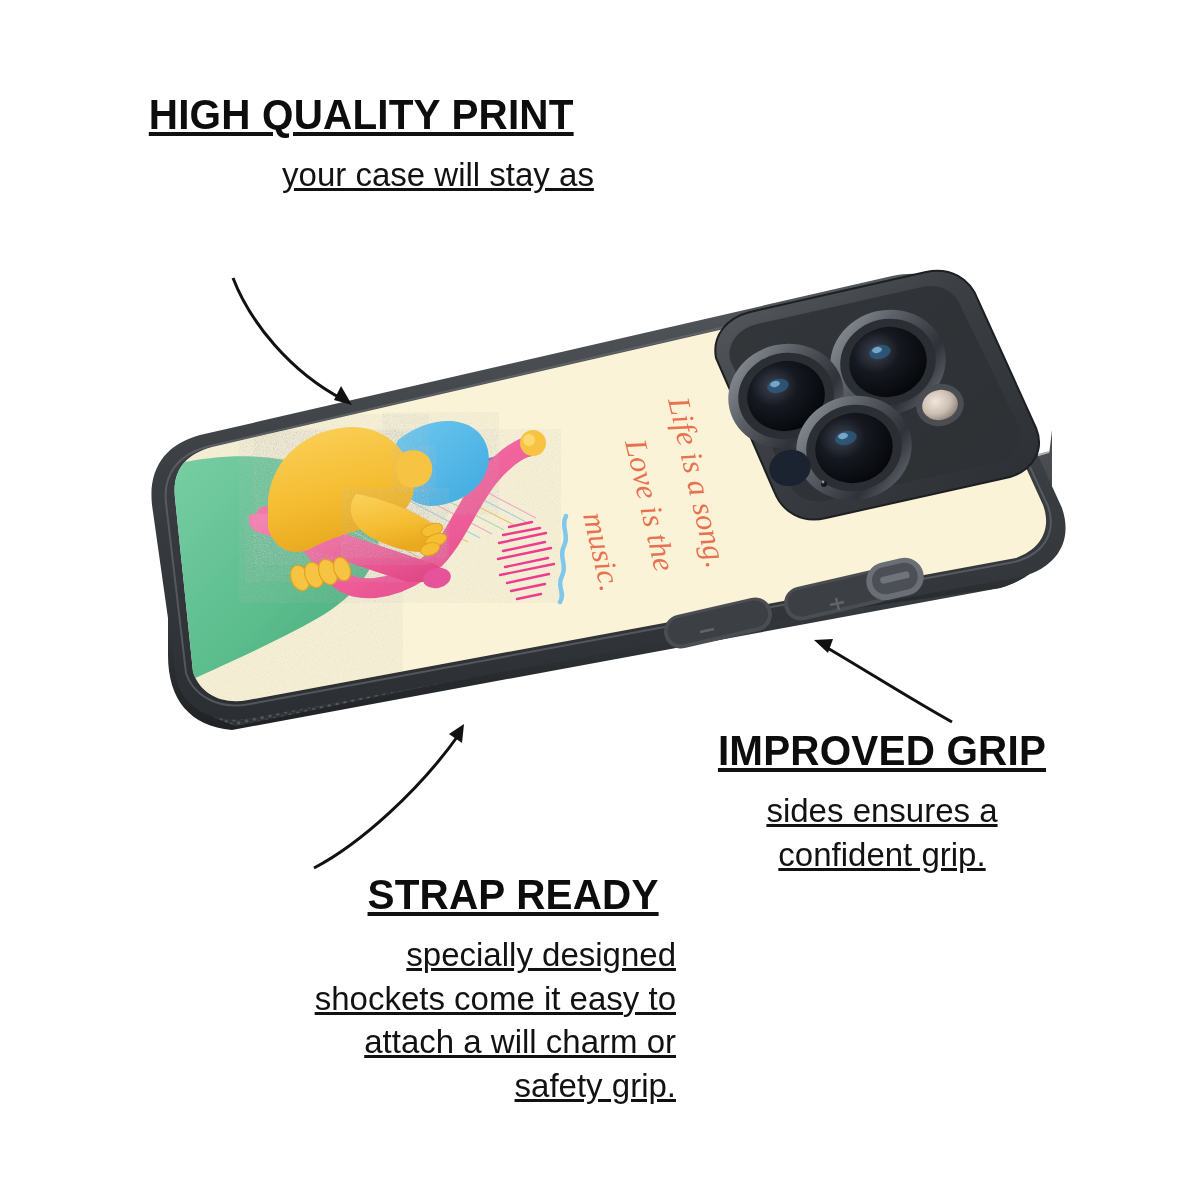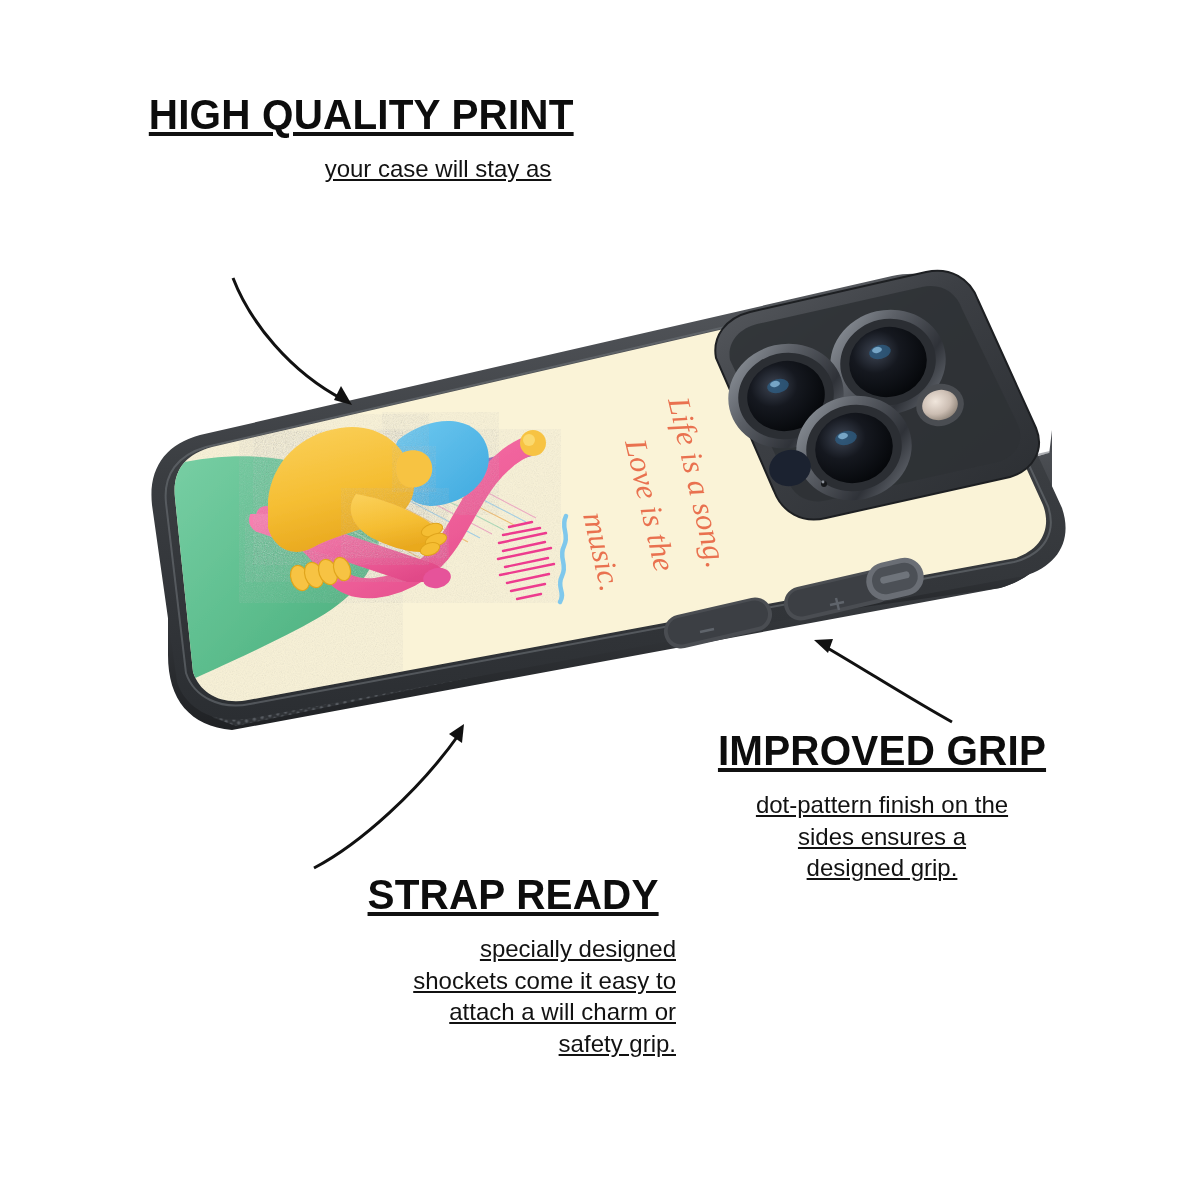--- a/index.html
+++ b/index.html
@@ -26,21 +26,21 @@
     letter-spacing: 0.2px;
     color: #0d0d0d;
     line-height: 1.05;
     margin: 0 0 16px 0;
     white-space: nowrap;
     transform: scaleX(0.94);
   }
   .feature-body {
     font-family: "Liberation Sans", sans-serif;
     font-weight: 400;
-    font-size: 24px;
+    font-size: 33px;
     line-height: 1.32;
     color: #121212;
     margin: 0;
   }
   .feature-body div { white-space: nowrap; }
 
   #feat-print       { left: 132px; top: 92px;  width: 560px; }
   #feat-print .feature-title { text-align: left; }
   #feat-print .feature-body  { text-align: center; padding-left: 52px; }
 
@@ -426,17 +426,16 @@
     <div>specially designed</div>
     <div>shockets come it easy to</div>
     <div>attach a will charm or</div>
     <div>safety grip.</div>
   </div>
 </div>
 
 <div class="feature" id="feat-grip">
   <h2 class="feature-title">IMPROVED GRIP</h2>
   <div class="feature-body">
-    <div>dot-pattern finish on the</div>
     <div>sides ensures a</div>
-    <div>designed grip.</div>
+    <div>confident grip.</div>
   </div>
 </div>
 
 </body></html>

